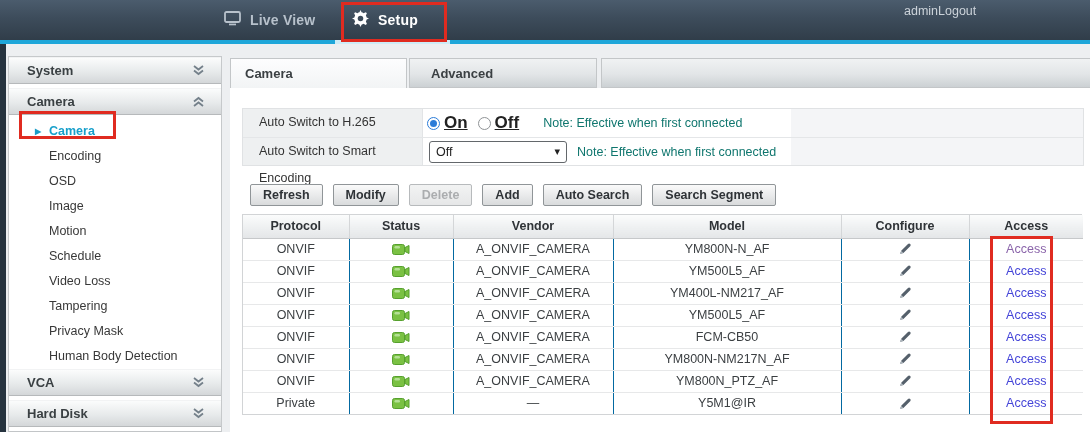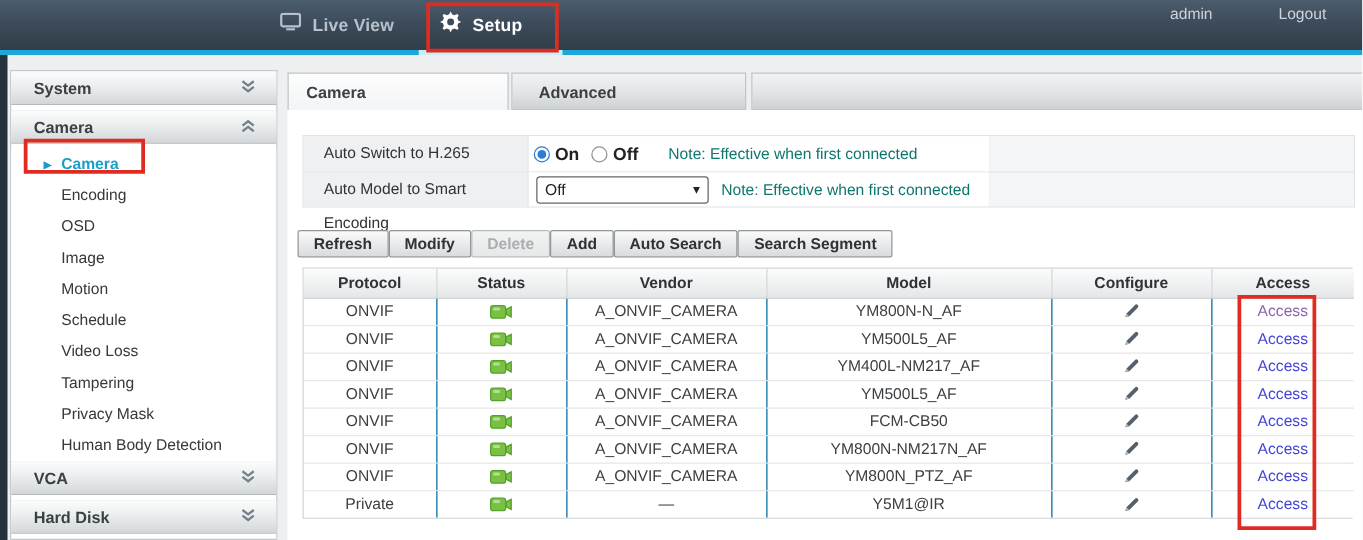--- a/index.html
+++ b/index.html
@@ -11,21 +11,21 @@
   .topbar { position:absolute; left:0; top:0; width:1090px; height:40px;
             background:linear-gradient(180deg,#4b5c6d 0%,#3d4c5b 45%,#303d49 100%); }
   .cyan-strip { position:absolute; left:0; top:40px; width:1090px; height:4px; background:#1ea6d9; }
   .cyan-strip .active-seg { position:absolute; left:335px; top:0; width:115px; height:4px; background:#cdecf7; }
   .nav-item { position:absolute; top:0; height:40px; display:flex; align-items:center; gap:9px; cursor:pointer;text-align:right; }
   .nav-live { left:224px; }
   .nav-setup { left:352px; }
   .nav-label { font-size:14px; font-weight:bold; letter-spacing:.2px; }
   .nav-live .nav-label { color:#b7c1cb; }
   .nav-setup .nav-label { color:#ffffff; }
-  .user-area { position:absolute; top:4px; left:936px; width:125px; display:flex; justify-content:space-between; }
+  .user-area { position:absolute; top:4px; left:904px; width:125px; display:flex; }
   .user-name, .logout { font-size:12.5px; color:#ccd3da; }
   .logout { cursor:pointer; }
 
   
   .side-strip { position:absolute; left:0; top:44px; width:6px; height:388px; background:#26333f; }
   .sidebar { position:absolute; left:8px; top:56px; width:214px; height:376px; background:#ffffff;
              border:1px solid #c6c9cb; border-bottom:none; }
   .sb-header { height:27px; background:linear-gradient(180deg,#fbfcfc,#e7eaeb 55%,#d4d7d9);
                border-top:1px solid #f2f3f4; border-bottom:1px solid #b6b9bb;
                display:flex; align-items:center; justify-content:space-between;
@@ -59,28 +59,28 @@
   .s-row + .s-row { border-top:1px solid #e4e6e8; }
   .s-label { width:180px; background:#eef0f1; border-right:1px solid #e2e4e6;
              font-size:12.5px; color:#333; line-height:27px; padding-left:16px; }
   .s-white { width:368px; background:#ffffff; display:flex; align-items:center; padding-left:4px; }
   .s-fill { flex:1; }
   .radio { position:relative; width:13px; height:13px; border-radius:50%;
            border:1px solid #8f9396; background:#fff; display:inline-block; cursor:pointer; }
   .radio.on { border-color:#2b7cd8; }
   .radio.on::after { content:''; position:absolute; left:2px; top:2px; width:7px; height:7px;
                      border-radius:50%; background:#2b7cd8; }
-  .radio-label { font-size:14px; font-weight:600; color:#222; margin:0 10px 0 4px; }
+  .radio-label { font-size:17px; font-weight:600; color:#222; margin:0 10px 0 4px;text-decoration:underline; }
   .note { font-size:12.5px; color:#0f766e; margin-left:14px; white-space:nowrap; }
   .select { width:138px; height:22px; background:#fff; border:1px solid #63676b; border-radius:3px;
             display:flex; align-items:center; justify-content:space-between;
             padding:0 6px; font-size:12.5px; color:#222; cursor:pointer; margin-left:2px; }
   .sel-arrow { font-size:11px; color:#222; }
 
-  .toolbar { position:absolute; left:8px; top:96px; display:flex; }
+  .toolbar { position:absolute; left:20px; top:96px; display:flex; gap:10px; }
   .btn { height:22px; padding:0 12px; font-family:"Liberation Sans",sans-serif;
          font-size:12.5px; font-weight:600; color:#2f3337;
          background:linear-gradient(180deg,#fafafa,#e8e9ea 55%,#d9dbdc);
          border:1px solid #909598; border-radius:2px; cursor:pointer; }
   .btn.disabled { color:#abadaf; border-color:#b7babc;
                   background:linear-gradient(180deg,#f2f3f3,#e6e7e8); cursor:default; }
 
   .table-wrap { position:absolute; left:12px; top:126px; width:840px; border:1px solid #d2d4d6; }
   table { width:840px; table-layout:fixed; border-collapse:collapse; }
   th { height:23px; font-size:12.5px; font-weight:bold; color:#2f3337; text-align:center;
@@ -193,21 +193,21 @@
         <div class="s-white">
           <span class="radio on"></span>
           <span class="radio-label">On</span>
           <span class="radio"></span>
           <span class="radio-label">Off</span>
           <span class="note">Note: Effective when first connected</span>
         </div>
         <div class="s-fill"></div>
       </div>
       <div class="s-row">
-        <div class="s-label">Auto Model to Smart Encoding</div>
+        <div class="s-label">Auto Switch to Smart Encoding</div>
         <div class="s-white">
           <div class="select">
             <span>Off</span>
             <span class="sel-arrow">▾</span>
           </div>
           <span class="note" style="margin-left:10px">Note: Effective when first connected</span>
         </div>
         <div class="s-fill"></div>
       </div>
     </div>

